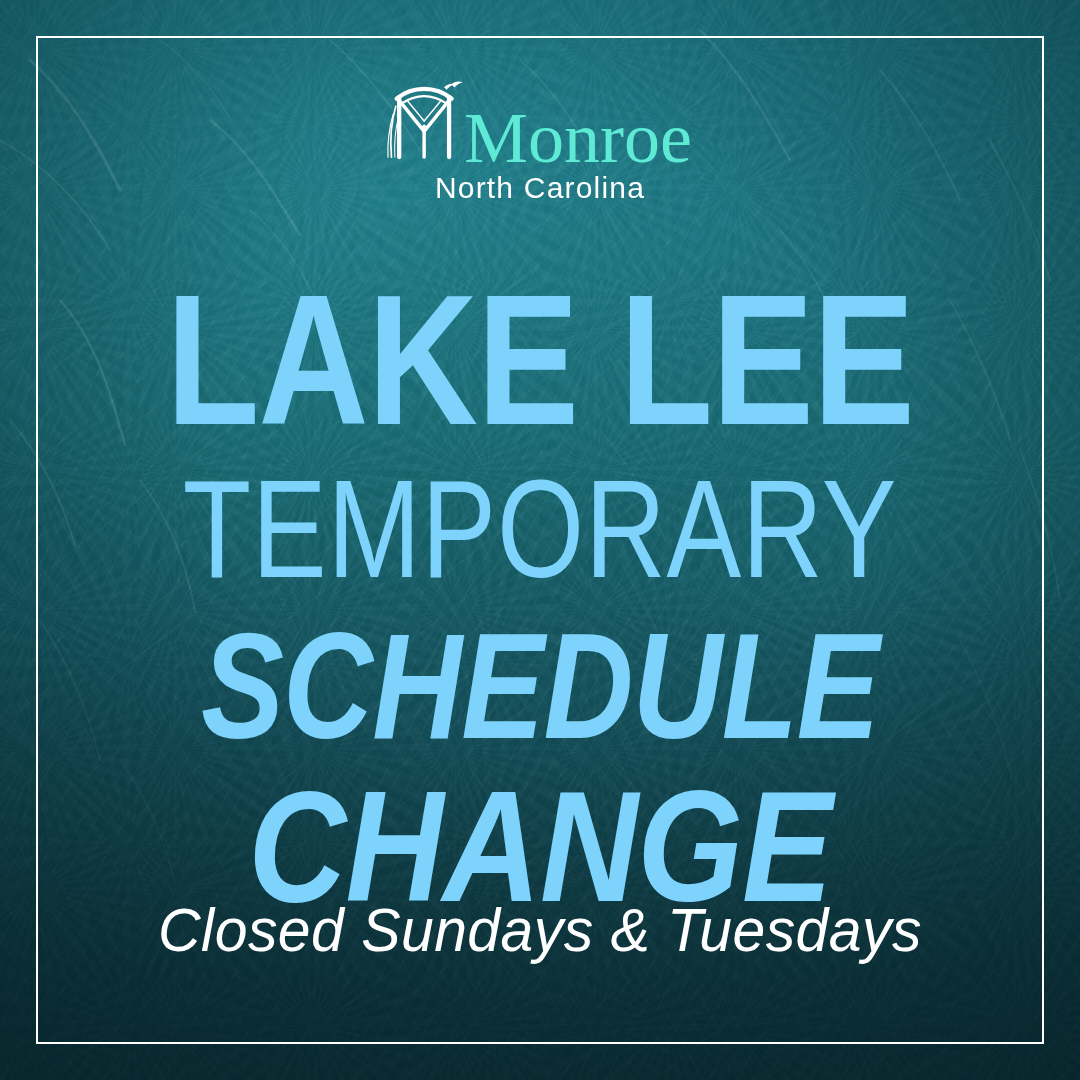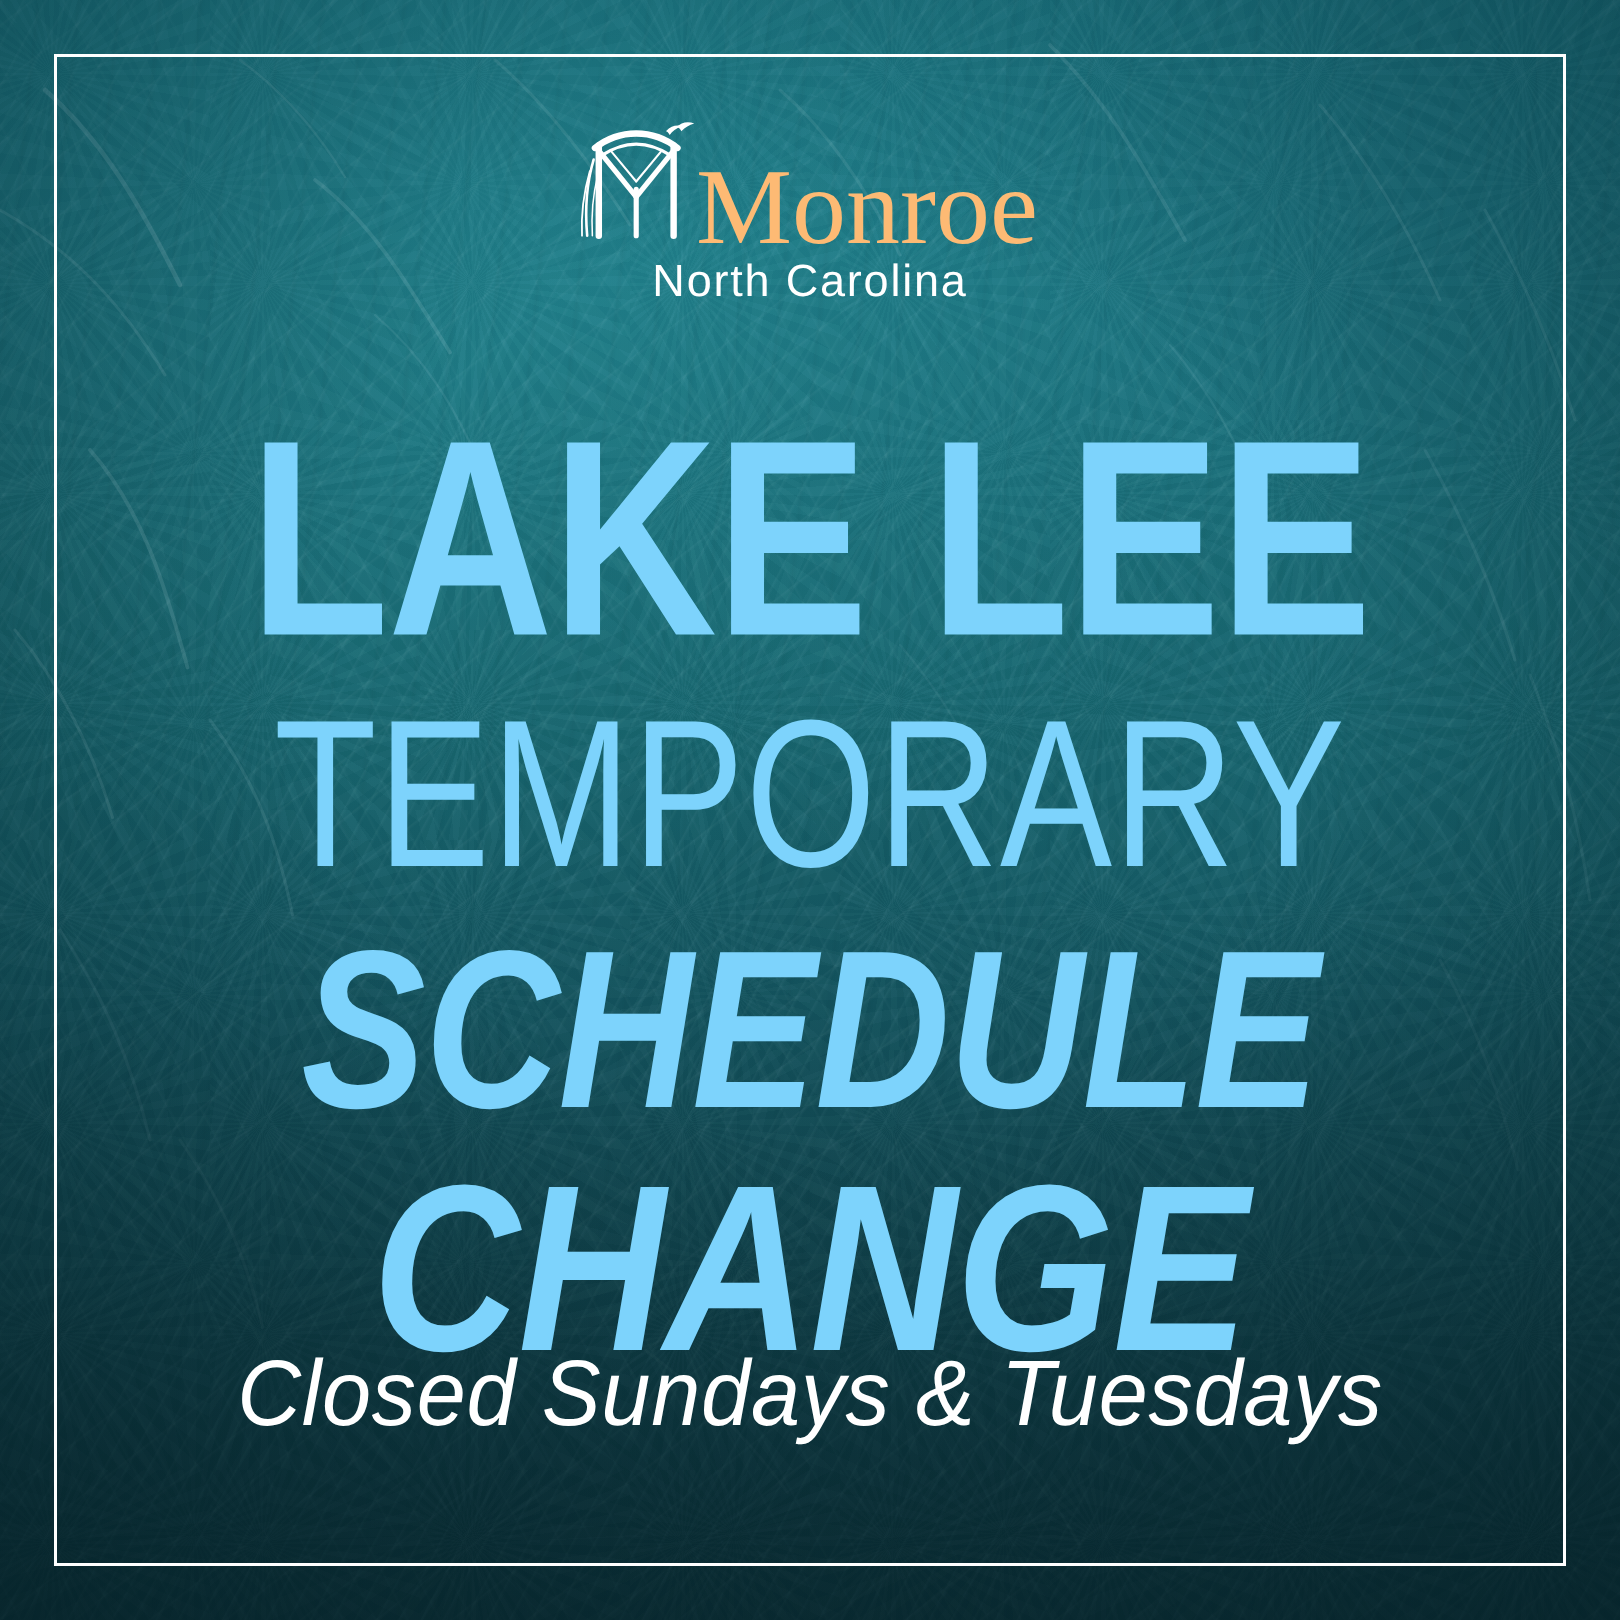--- a/index.html
+++ b/index.html
@@ -136,21 +136,21 @@
 
   .logo-mark {
     display: block;
     width: 86px;
     height: 86px;
     margin-right: 2px;
   }
 
   .logo-word {
     font-family: "Liberation Serif", "DejaVu Serif", serif;
-    color: #fdba74;
+    color: #5eead4;
     font-size: 72px;
     line-height: 0.78;
     letter-spacing: 0px;
     position: relative;
     top: 2px;
     left: -6px;
   }
 
   .logo-sub {
     color: #ffffff;

